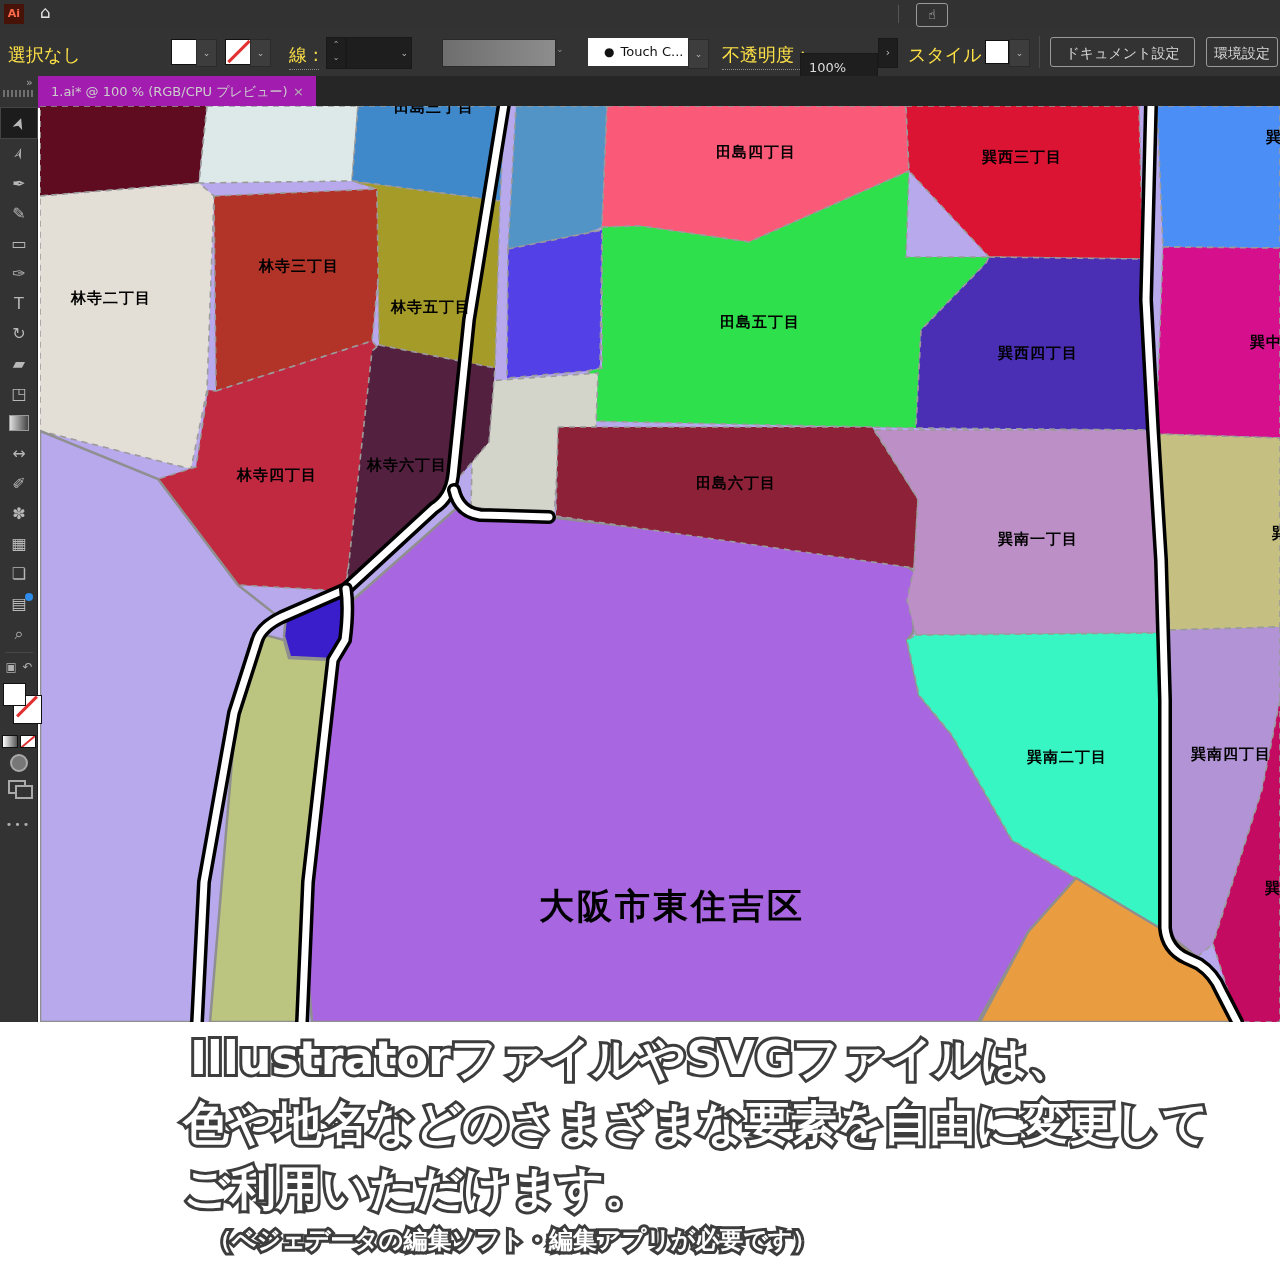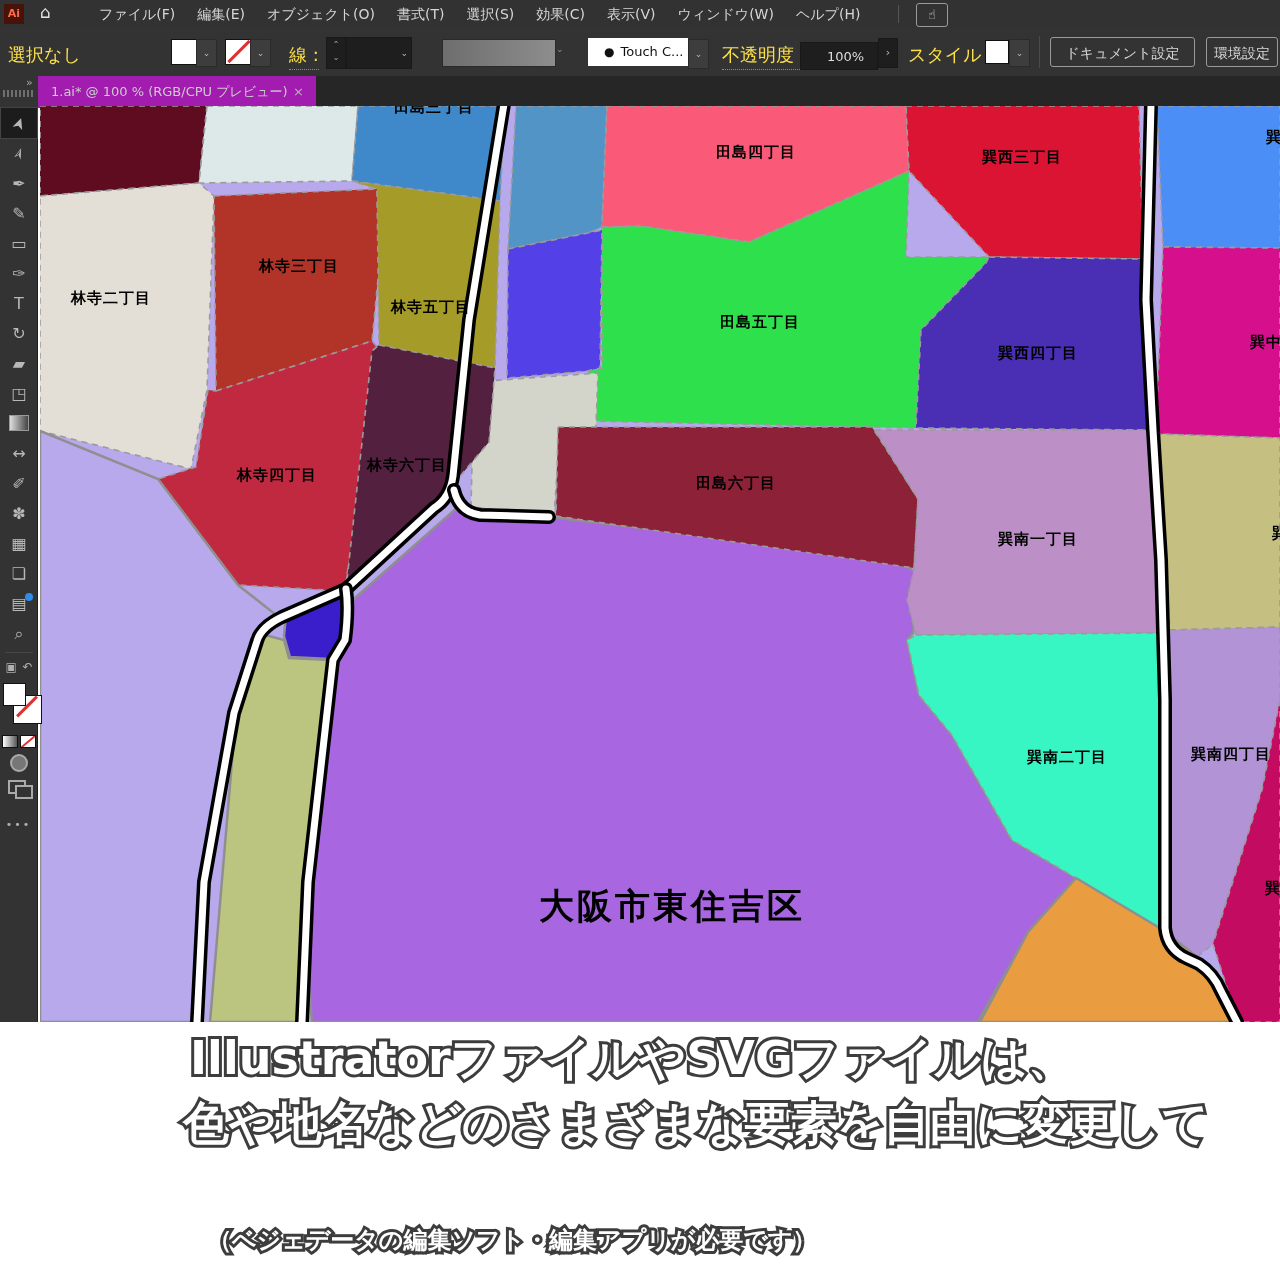--- a/index.html
+++ b/index.html
@@ -22,21 +22,21 @@
   .swatch.none:after{content:"";position:absolute;left:-2px;top:10px;width:30px;height:3px;background:#e03131;transform:rotate(-45deg);}
   .vbtn{position:absolute;top:11px;width:19px;height:26px;background:#3d3d3d;color:#bbb;font-size:9px;text-align:center;line-height:26px;border:1px solid #2a2a2a;}
   .darkfield{position:absolute;background:#1e1e1e;border:1px solid #191919;color:#dddddd;font-size:13px;}
   #stroke-stepper{left:326px;top:9px;width:18px;height:30px;color:#aaa;font-size:8px;text-align:center;line-height:13px;}
   #stroke-field{left:346px;top:9px;width:64px;height:30px;}
   #stroke-field .vv{position:absolute;right:3px;top:0;color:#bbb;font-size:9px;line-height:30px;}
   #brush-box{position:absolute;left:442px;top:11px;width:112px;height:26px;background:linear-gradient(90deg,#6e6e6e,#8d8d8d);border:1px solid #2a2a2a;}
   #brush-v{position:absolute;left:556px;top:16px;color:#8f8f8f;font-size:9px;}
   #touch-select{position:absolute;left:588px;top:10px;width:100px;height:28px;background:#fff;color:#111;font-size:13px;line-height:28px;padding-left:16px;box-sizing:border-box;}
   #touch-select .dot{font-size:12px;margin-right:6px;}
-  #opacity-field{left:800px;top:14px;width:78px;height:28px;line-height:28px;padding-left:26px;box-sizing:border-box;}
+  #opacity-field{left:800px;top:25px;width:78px;height:28px;line-height:28px;padding-left:8px;box-sizing:border-box;}
   #opacity-more{position:absolute;left:878px;top:10px;width:18px;height:28px;background:#1e1e1e;border:1px solid #191919;color:#bbb;text-align:center;line-height:28px;font-size:11px;}
   .ob-btn{position:absolute;top:9px;height:30px;border:1px solid #9a9a9a;border-radius:3px;color:#d8d8d8;font-size:14px;
     text-align:center;line-height:28px;background:transparent;box-sizing:border-box;}
   #ob-sep{position:absolute;left:1039px;top:8px;width:1px;height:32px;background:#4a4a4a;}
   
   #tabbar{position:absolute;left:0;top:76px;width:1280px;height:32px;background:#262626;}
   #tabbar-leftstrip{position:absolute;left:0;top:0;width:38px;height:32px;background:#333;}
   #panel-chevron{position:absolute;left:26px;top:0px;color:#aaa;font-size:11px;}
   #panel-dots{position:absolute;left:3px;top:14px;width:30px;height:7px;
     background:repeating-linear-gradient(90deg,#6f6f6f 0 2px,transparent 2px 4px);}
@@ -70,21 +70,20 @@
   #footer{position:absolute;left:0;top:1022px;width:1280px;height:258px;background:#ffffff;}
   .outline-text{position:absolute;color:#ffffff;font-weight:bold;white-space:nowrap;
     -webkit-text-stroke:6px #3d3d3d;paint-order:stroke fill;text-shadow:0 0 1px #3d3d3d;}
 </style>
 </head>
 <body>
 
 <div id="menubar">
   <div id="ai-logo">Ai</div>
   <div id="home-icon">⌂</div>
-  <div id="menu-items"><span class="menu-item">ファイル(F)</span><span class="menu-item">編集(E)</span><span class="menu-item">オブジェクト(O)</span><span class="menu-item">書式(T)</span><span class="menu-item">選択(S)</span><span class="menu-item">効果(C)</span><span class="menu-item">表示(V)</span><span class="menu-item">ウィンドウ(W)</span><span class="menu-item">ヘルプ(H)</span></div>
   <div id="menubar-sep"></div>
   <div id="touch-ws">☝</div>
 </div>
 
 <div id="optionsbar">
   <span class="ob-label" style="left:8px;">選択なし</span>
   <span class="swatch" style="left:171px;"></span>
   <span class="vbtn" style="left:196px;">⌄</span>
   <span class="swatch none" style="left:225px;"></span>
   <span class="vbtn" style="left:250px;">⌄</span>
@@ -255,14 +254,15 @@
       <text x="1306" y="142" text-anchor="middle" fill="#000" font-size="15" font-weight="600" letter-spacing="1" font-family="&quot;DejaVu Sans&quot;, sans-serif">巽西二丁目</text>
       <text x="1290" y="347" text-anchor="middle" fill="#000" font-size="15" font-weight="600" letter-spacing="1" font-family="&quot;DejaVu Sans&quot;, sans-serif">巽中一丁目</text>
       <text x="1312" y="538" text-anchor="middle" fill="#000" font-size="15" font-weight="600" letter-spacing="1" font-family="&quot;DejaVu Sans&quot;, sans-serif">巽南三丁目</text>
       <text x="1305" y="893" text-anchor="middle" fill="#000" font-size="15" font-weight="600" letter-spacing="1" font-family="&quot;DejaVu Sans&quot;, sans-serif">巽東一丁目</text>
     </svg>
 </div>
 
 <div id="footer">
     <div class="outline-text" style="left: 190px; top: 6px; font-size: 46px;">IllustratorファイルやSVGファイルは、</div>
     <div class="outline-text" style="left: 183px; top: 71px; font-size: 46px;">色や地名などのさまざまな要素を自由に変更して</div>
+    <div class="outline-text" style="left: 183px; top: 136px; font-size: 46px;">ご利用いただけます。</div>
     <div class="outline-text" style="left: 208px; top: 202px; font-size: 24px;">（ベジェデータの編集ソフト・編集アプリが必要です）</div>
   </div>
 
 </body></html>

